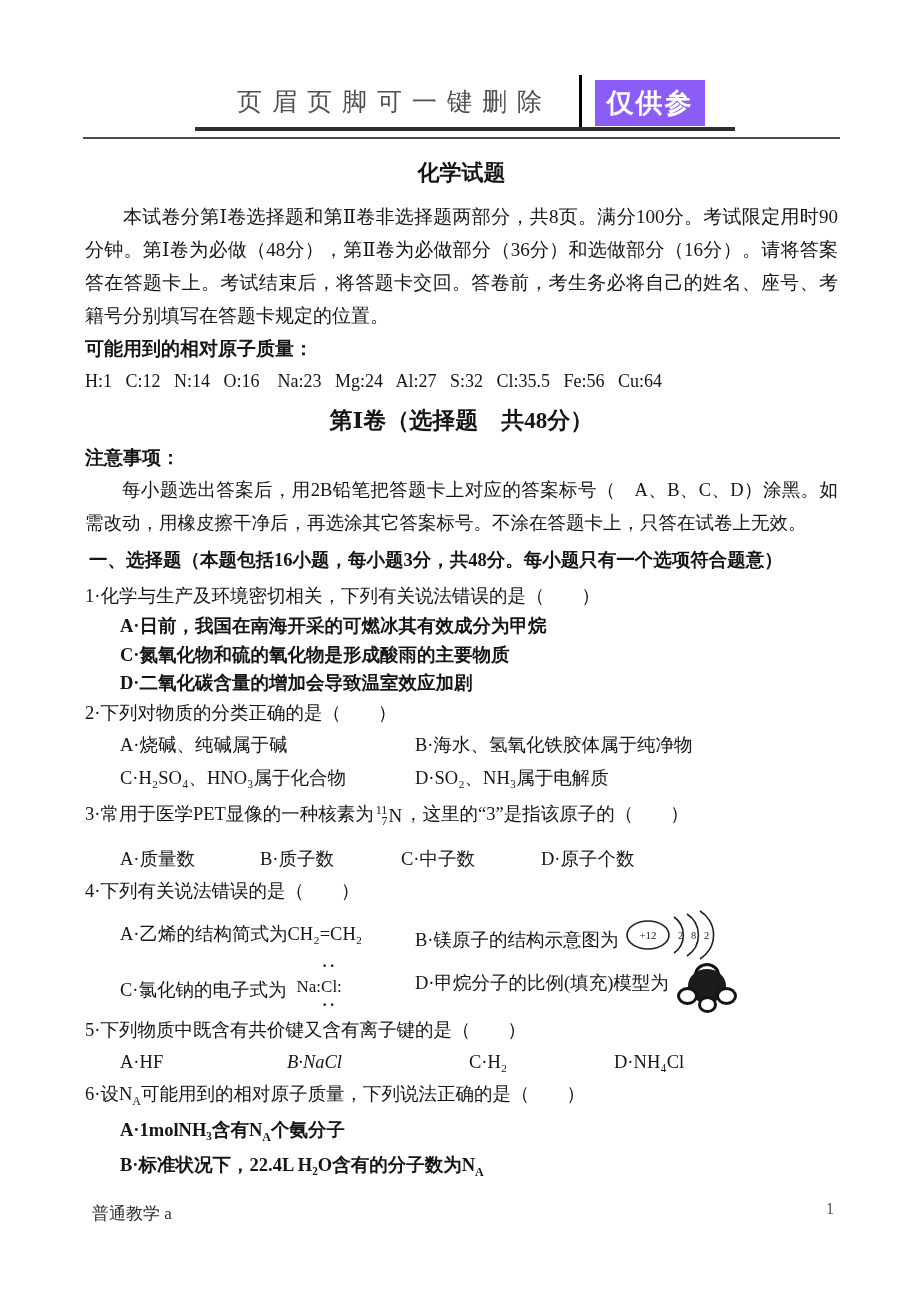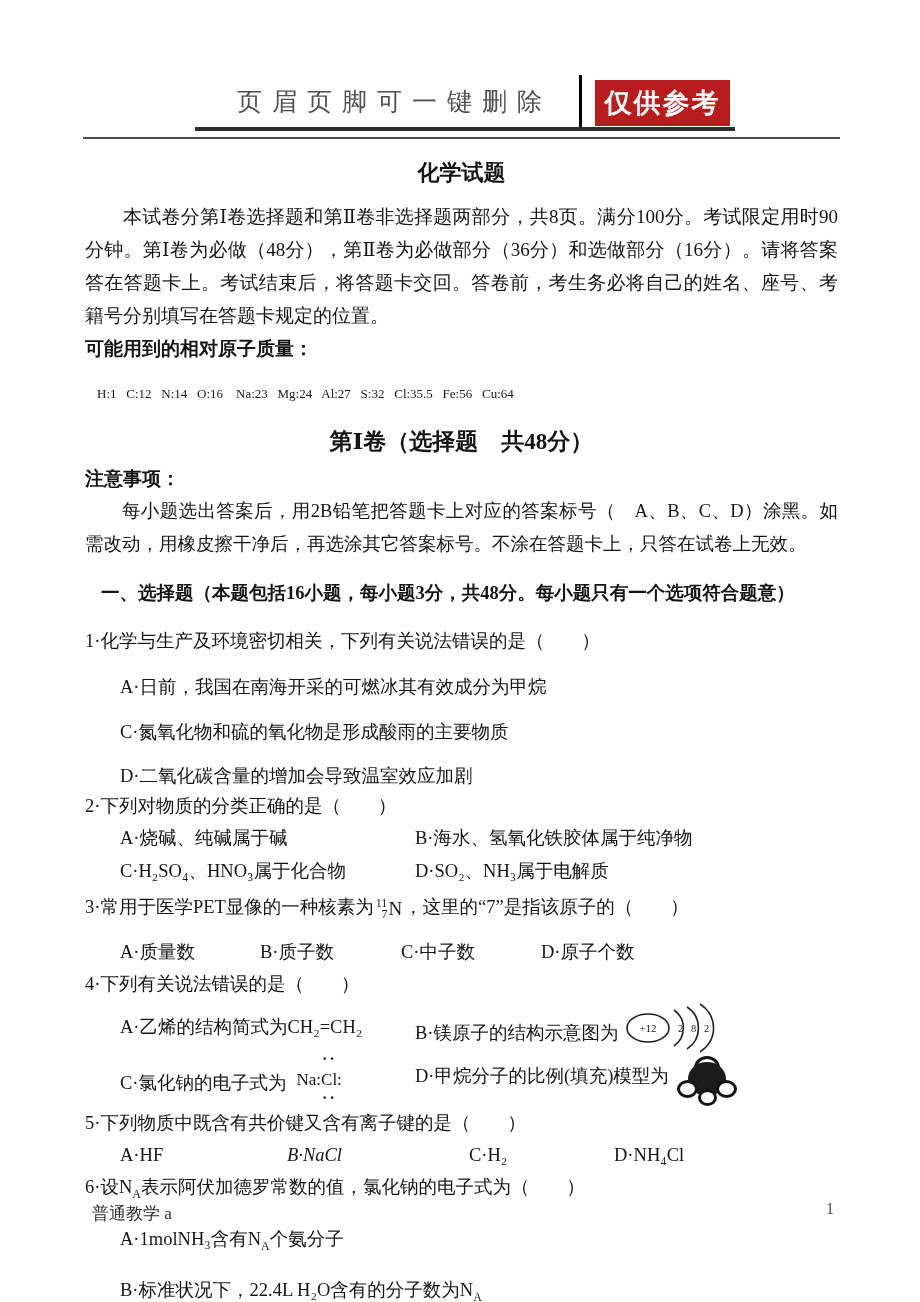--- a/index.html
+++ b/index.html
@@ -10,38 +10,38 @@
     padding-left:24px;
   }
   
   .header { position:absolute; top:75px; left:85px; width:753px; height:70px; }
   .banner-text {
     position:absolute; left:152px; top:10px; font-size:25px; color:#4f4f4f;
     letter-spacing:10px; font-weight:500; white-space:nowrap;
   }
   .header-vline { position:absolute; left:494px; top:0; width:3px; height:55px; background:#000; }
   .badge {
-    position:absolute; left:510px; top:5px; width:135px; height:46px;
-    background:#b91c1c; color:#ffffff; font-family:"Liberation Sans","DejaVu Sans",sans-serif;
+    position:absolute; left:510px; top:5px; width:110px; height:46px;
+    background:#8b5cf6; color:#ffffff; font-family:"Liberation Sans","DejaVu Sans",sans-serif;
     font-weight:bold; font-size:27px; line-height:46px; text-align:center; letter-spacing:2px;
   }
   .rule1 { position:absolute; left:110px; top:52px; width:540px; height:4px; background:#2e2e2e; }
   .rule2 { position:absolute; left:-2px; top:62px; width:757px; height:2px; background:#4c4c4c; }
   
   .content { position:absolute; top:140px; left:85px; width:753px; }
   .title1 { margin:8px 0 0 0; text-align:center; font-size:23px; font-weight:bold; }
   .title2 { margin:18px 0 0 0; text-align:center; font-size:22px; font-weight:bold; }
   .intro { margin:12px 0 0 0; font-size:19px; line-height:33px; text-indent:2em; text-align:justify; }
   .bold-line { margin:0; font-size:19px; line-height:33px; font-weight:bold; }
-  .masses { margin:12px; font-size:13px; line-height:33px; white-space:pre; }
+  .masses { margin:0; font-size:18px; line-height:33px; white-space:pre; }
   .section-title { margin:3px 0 0 0; text-align:center; font-size:23px; font-weight:bold; line-height:40px; }
   .notice { margin:0; font-size:18.5px; line-height:33px; text-indent:2em; text-align:justify; }
-  .part-heading { margin:16px; font-size:18.5px; line-height:33px; font-weight:bold; }
+  .part-heading { margin:4px; font-size:18.5px; line-height:33px; font-weight:bold; }
   .stem { margin:0; font-size:18.5px; line-height:31px; }
-  .opt { margin:16px 0 0 35px; font-size:18.5px; line-height:28.5px; }
+  .opt { margin:0 0 0 35px; font-size:18.5px; line-height:28.5px;font-weight:bold; }
   .optrow { display:flex; margin-left:35px; font-size:18.5px; line-height:33px; align-items:center; }
   .optrow .cell { display:inline-block; }
   .w2col { width:295px; }
   .q3row .c1 { width:140px; } .q3row .c2 { width:141px; } .q3row .c3 { width:140px; }
   .q5row .c1 { width:167px; } .q5row .c2 { width:182px;font-style:italic; } .q5row .c3 { width:145px; }
   .q4row1 { height:56px; } .q4row2 { height:52px; }
   
   .nuclide { display:inline-flex; align-items:center; margin:0 2px; vertical-align:-2px; }
   .nstack { display:inline-flex; flex-direction:column; font-size:12px; line-height:11px; text-align:right; margin-right:1px; transform:translateY(-8px);justify-content:flex-end; }
   .nsym { font-size:19px; transform:translateY(-8px); }
@@ -116,21 +116,21 @@
     </div>
 
     <div>
       <p class="stem" style="line-height:38px;">
         <span>3·常用于医学PET显像的一种核素为</span><span class="nuclide">
             <span class="nstack">
               <span>11</span>
               <span>7</span>
             </span>
             <span class="nsym">N</span>
-          </span><span>，这里的“7”是指该原子的（　　）</span>
+          </span><span>，这里的“3”是指该原子的（　　）</span>
       </p>
       <div class="optrow q3row">
         <span class="cell c1">A·质量数</span>
         <span class="cell c2">B·质子数</span>
         <span class="cell c3">C·中子数</span>
         <span class="cell">D·原子个数</span>
       </div>
     </div>
 
     <div>
@@ -164,21 +164,21 @@
       <p class="stem">5·下列物质中既含有共价键又含有离子键的是（　　）</p>
       <div class="optrow q5row">
         <span class="cell c1">A·HF</span>
         <span class="cell c2">B·NaCl</span>
         <span class="cell c3">C·H₂</span>
         <span class="cell">D·NH₄Cl</span>
       </div>
     </div>
 
     <div>
-      <p class="stem"><span>6·设N</span><sub>A</sub><span>表示阿伏加德罗常数的值，氯化钠的电子式为（　　）</span></p>
+      <p class="stem"><span>6·设N</span><sub>A</sub><span>可能用到的相对原子质量，下列说法正确的是（　　）</span></p>
       <p class="opt"><span>A·1molNH₃含有N</span><sub>A</sub><span>个氨分子</span></p>
       <p class="opt"><span>B·标准状况下，22.4L H₂O含有的分子数为N</span><sub>A</sub></p>
     </div>
 
   </div>
 
   <div class="footer-left">普通教学 a</div>
   <div class="footer-page">1</div>
 
 </div>

